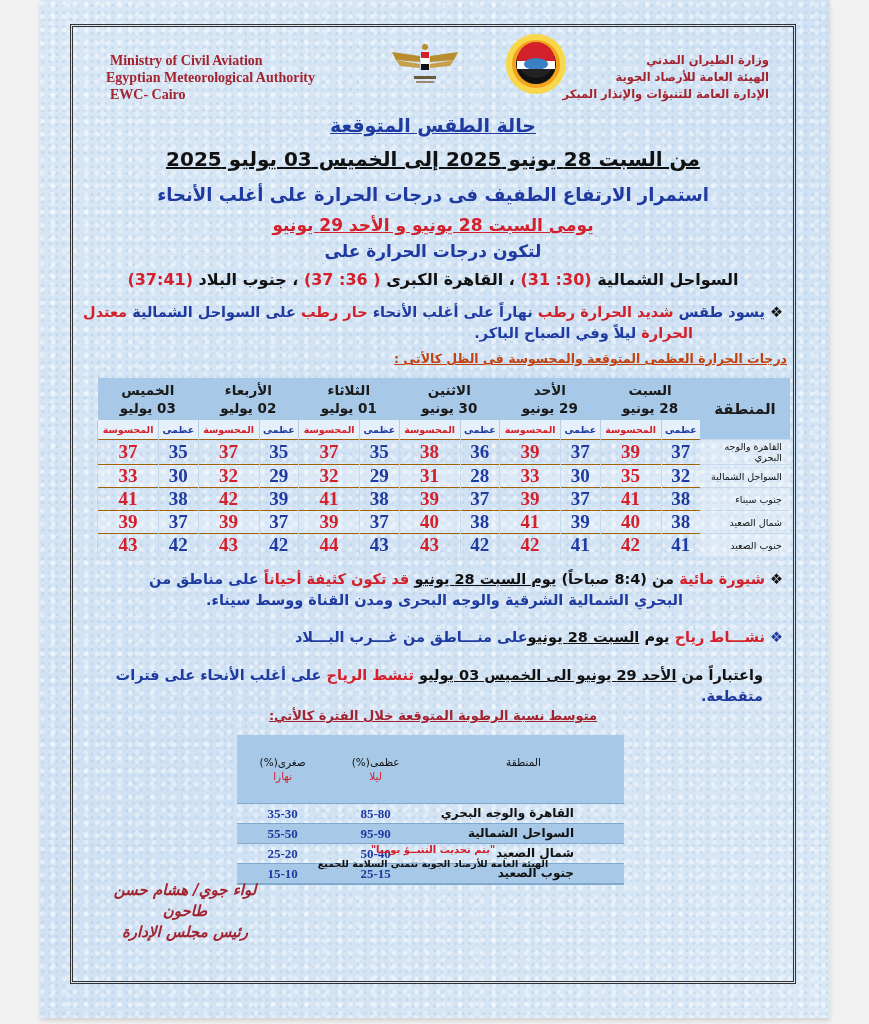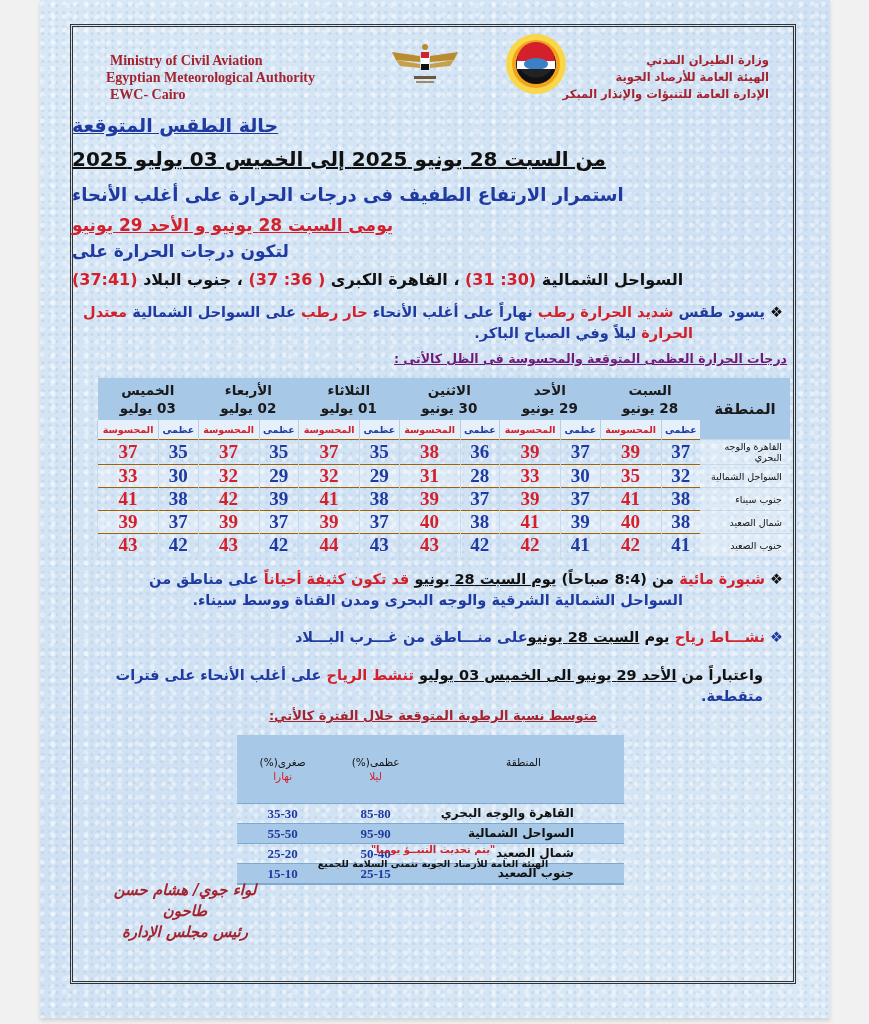--- a/index.html
+++ b/index.html
@@ -12,35 +12,35 @@
       radial-gradient(circle at 40% 80%, rgba(180,205,230,.5) 0 1px, transparent 2px),
       linear-gradient(135deg,#d9e8f6,#cfe1f3 50%,#dbe9f6);
     background-size:11px 13px, 17px 9px, 7px 7px, 100% 100%;
     box-shadow:0 3px 4px rgba(0,0,0,.12);}
   .frame{position:absolute;left:70px;top:24px;width:726px;height:960px;border:3px double #333;box-sizing:border-box;}
   .hdr-en{position:absolute;left:110px;top:52px;font-family:"Liberation Serif",serif;font-weight:bold;color:#a3232f;font-size:14px;line-height:17px;}
   .hdr-en div:nth-child(2){margin-left:-4px;}
   .hdr-ar{position:absolute;right:100px;top:52px;direction:rtl;text-align:right;color:#a3232f;font-weight:bold;font-size:11.5px;line-height:17px;font-family:"DejaVu Sans",sans-serif;}
   .logo-wings{position:absolute;left:390px;top:40px;width:70px;height:48px;}
   .logo-ema{position:absolute;left:505px;top:33px;width:62px;height:62px;}
-  .center{position:absolute;left:72px;width:722px;text-align:left;direction:rtl;font-weight:bold;}
+  .center{position:absolute;left:72px;width:722px;text-align:center;direction:rtl;font-weight:bold;}
   .t1{top:114px;font-size:19px;color:#1f3aa0;text-decoration:underline;}
   .t2{top:147px;font-size:20px;color:#111;text-decoration:underline;text-decoration-thickness:2px;}
   .t3{top:184px;font-size:18px;color:#1f3aa0;}
   .t4{top:215px;font-size:17px;color:#d4202a;text-decoration:underline;}
   .t5{top:241px;font-size:17px;color:#1f3aa0;}
   .t6{top:270px;font-size:16px;color:#111;}
   .red{color:#d4202a;}
   .blue{color:#1f3aa0;}
   .dark{color:#111;}
   .ul{text-decoration:underline;}
   .bullet{position:absolute;direction:rtl;text-align:right;font-weight:bold;font-size:14.5px;line-height:21px;color:#1f3aa0;margin-left:44px;}
   .b1{right:86px;top:302px;width:700px;}
   .b1 .l2{padding-right:90px;}
-  .sub1{position:absolute;right:82px;top:351px;direction:rtl;font-weight:bold;font-size:12.5px;color:#701a75;text-decoration:underline;}
+  .sub1{position:absolute;right:82px;top:351px;direction:rtl;font-weight:bold;font-size:12.5px;color:#c2410c;text-decoration:underline;}
   table{border-collapse:collapse;}
   .temp{position:absolute;left:97px;top:378px;width:693px;direction:rtl;font-weight:bold;}
   .temp th{background:#a7c8e6;color:#1a1a1a;font-size:13.5px;line-height:18px;padding:3px 0;margin-left:12px;}
   .temp th.region-h{font-size:15px;width:90px;}
   .temp td.sub{background:#e6f0fa;font-size:9.5px;height:17px;text-align:center;border-left:1px solid #b9cde2;}
   .temp td.sub.ma{color:#1f3aa0;}
   .temp td.sub.fe{color:#d4202a;}
   .temp td.num{font-family:"Liberation Serif",serif;font-size:19px;text-align:center;height:20px;line-height:20px;border-left:1px solid #c6d8ea;border-top:1px solid #a16207;}
   .temp td.num.ma{color:#1f3aa0;}
   .temp td.num.fe{color:#d4202a;}
@@ -243,21 +243,21 @@
         <td class="num ma">42</td>
         <td class="num fe">43</td>
         <td class="num ma">42</td>
         <td class="num fe">43</td>
       </tr>
     </tbody>
 </table>
 
 <div class="bullet b2">
   <div><span class="dark">❖ </span><span class="red">شبورة مائية</span> <span class="dark">من (8:4 صباحاً)</span> <span class="dark ul">يوم السبت 28 يونيو</span> <span class="red">قد تكون كثيفة أحياناً</span> <span>على مناطق من</span></div>
-  <div class="l2">السواحل الشمالية الشرقية والوجه البحرى ومدن القناة ووسط سيناء.</div>
+  <div class="l2">البحري الشمالية الشرقية والوجه البحرى ومدن القناة ووسط سيناء.</div>
 </div>
 
 <div class="bullet b3">
   <span>❖ </span><span class="red">نشـــاط رياح</span> <span class="dark">يوم</span> <span class="dark ul">السبت 28 يونيو</span><span>على منـــاطق من غـــرب البـــلاد</span>
 </div>
 
 <div class="bullet b4">
   <span>واعتباراً من</span> <span class="ul">الأحد 29 يونيو الى الخميس 03 يوليو</span> <span class="red">تنشط الرياح</span> <span class="blue">على أغلب الأنحاء على فترات متقطعة.</span>
 </div>
 

